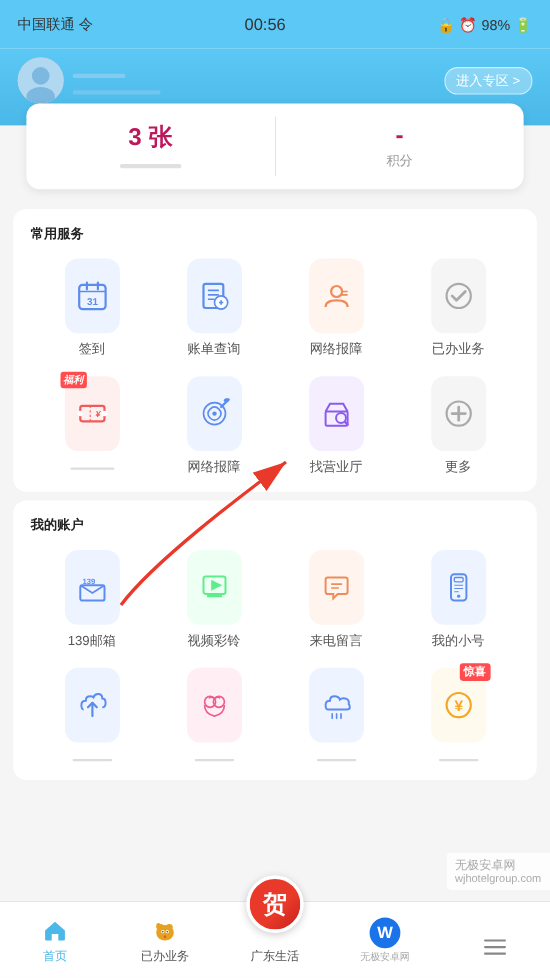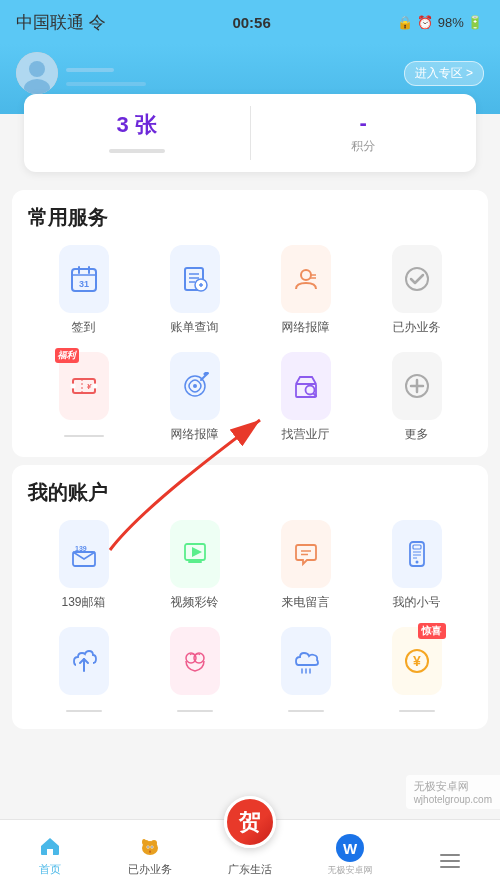--- a/index.html
+++ b/index.html
@@ -17,22 +17,22 @@
     .status-bar {
       background: #5bc8f5;
       height: 44px;
       display: flex;
       align-items: center;
       justify-content: space-between;
       padding: 0 16px;
       color: #333;
       font-size: 14px;
     }
-    .status-left { font-size: 17px; font-weight: 500; }
-    .status-center { font-size: 15px; font-weight: 700; }
+    .status-left { font-size: 13px; font-weight: 500; }
+    .status-center { font-size: 15px; font-weight: 400; }
     .status-right { display: flex; align-items: center; gap: 4px; font-size: 13px; }
 
     
     .header-area {
       background: linear-gradient(180deg, #5bc8f5 0%, #4ab8e8 100%);
       padding: 8px 16px 20px;
     }
     .user-info-row {
       display: flex;
       align-items: center;
@@ -83,37 +83,37 @@
       flex: 1;
       text-align: center;
       padding: 4px 0;
     }
     .card-item + .card-item {
       border-left: 1px solid #e5e5e5;
     }
     .card-value {
       font-size: 22px;
       font-weight: 600;
-      color: #6d28d9;
+      color: #be185d;
     }
     .card-label {
       font-size: 12px;
       color: #999;
       margin-top: 2px;
     }
 
     
     .section {
       background: #fff;
       margin: 8px 12px;
       border-radius: 12px;
       padding: 14px 16px;
     }
     .section-title {
-      font-size: 20px;
+      font-size: 12px;
       font-weight: 600;
       color: #222;
       margin-bottom: 14px;
     }
 
     
     .service-grid {
       display: grid;
       grid-template-columns: repeat(4, 1fr);
       row-gap: 16px;

